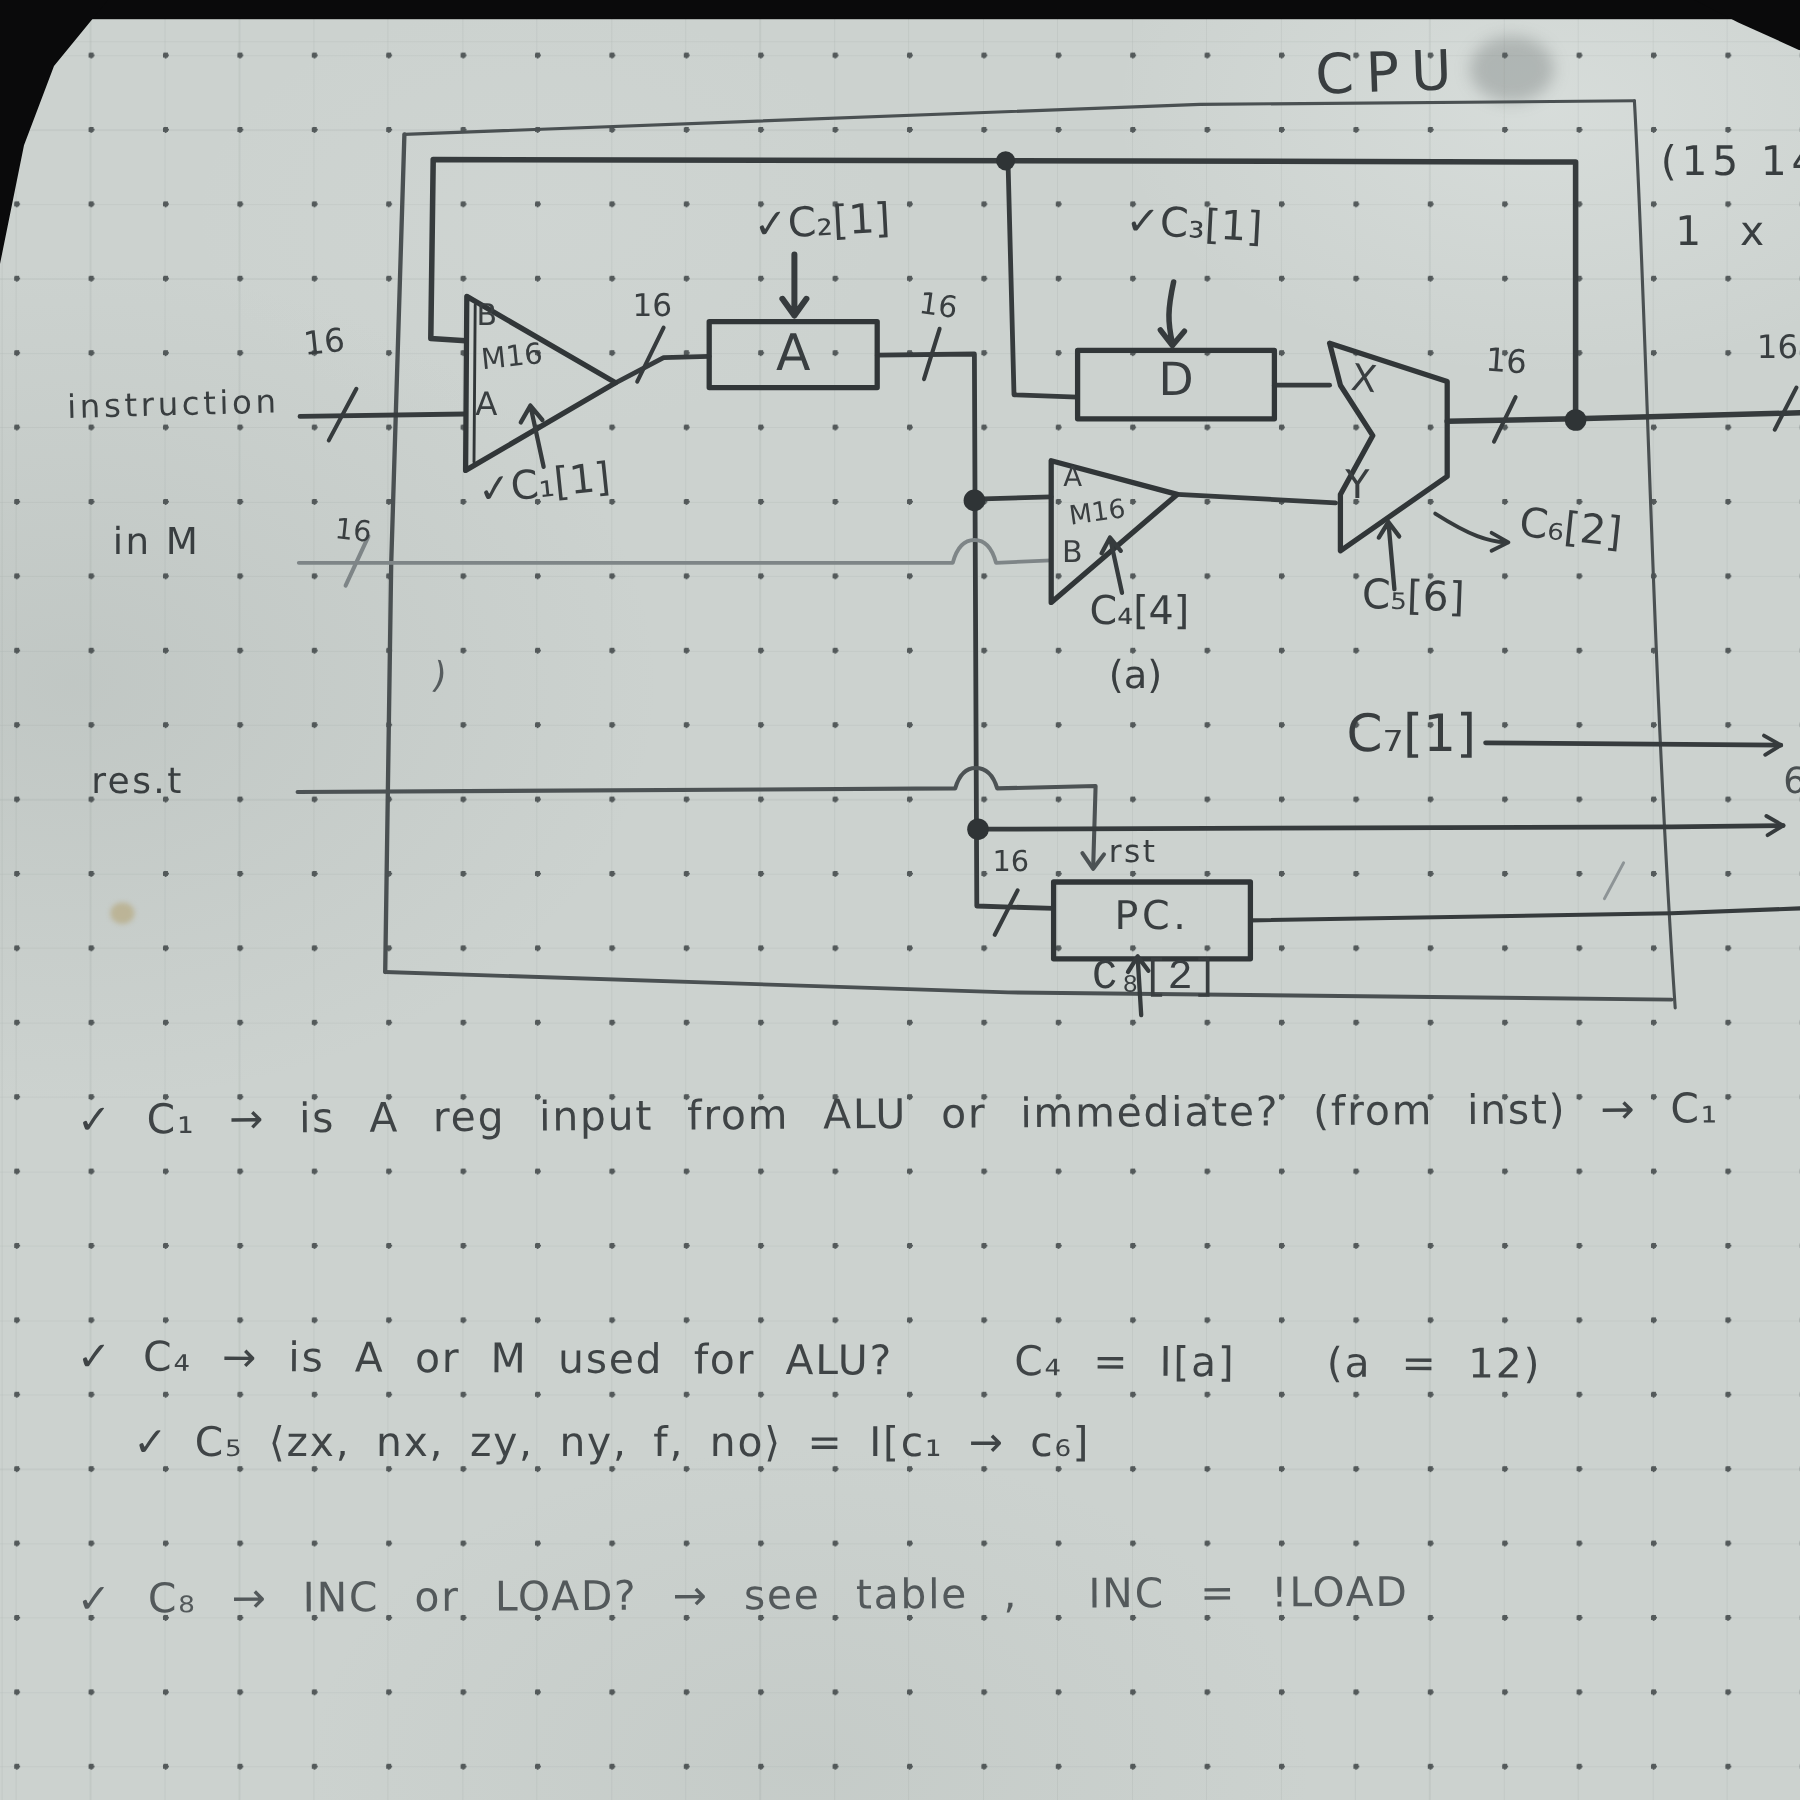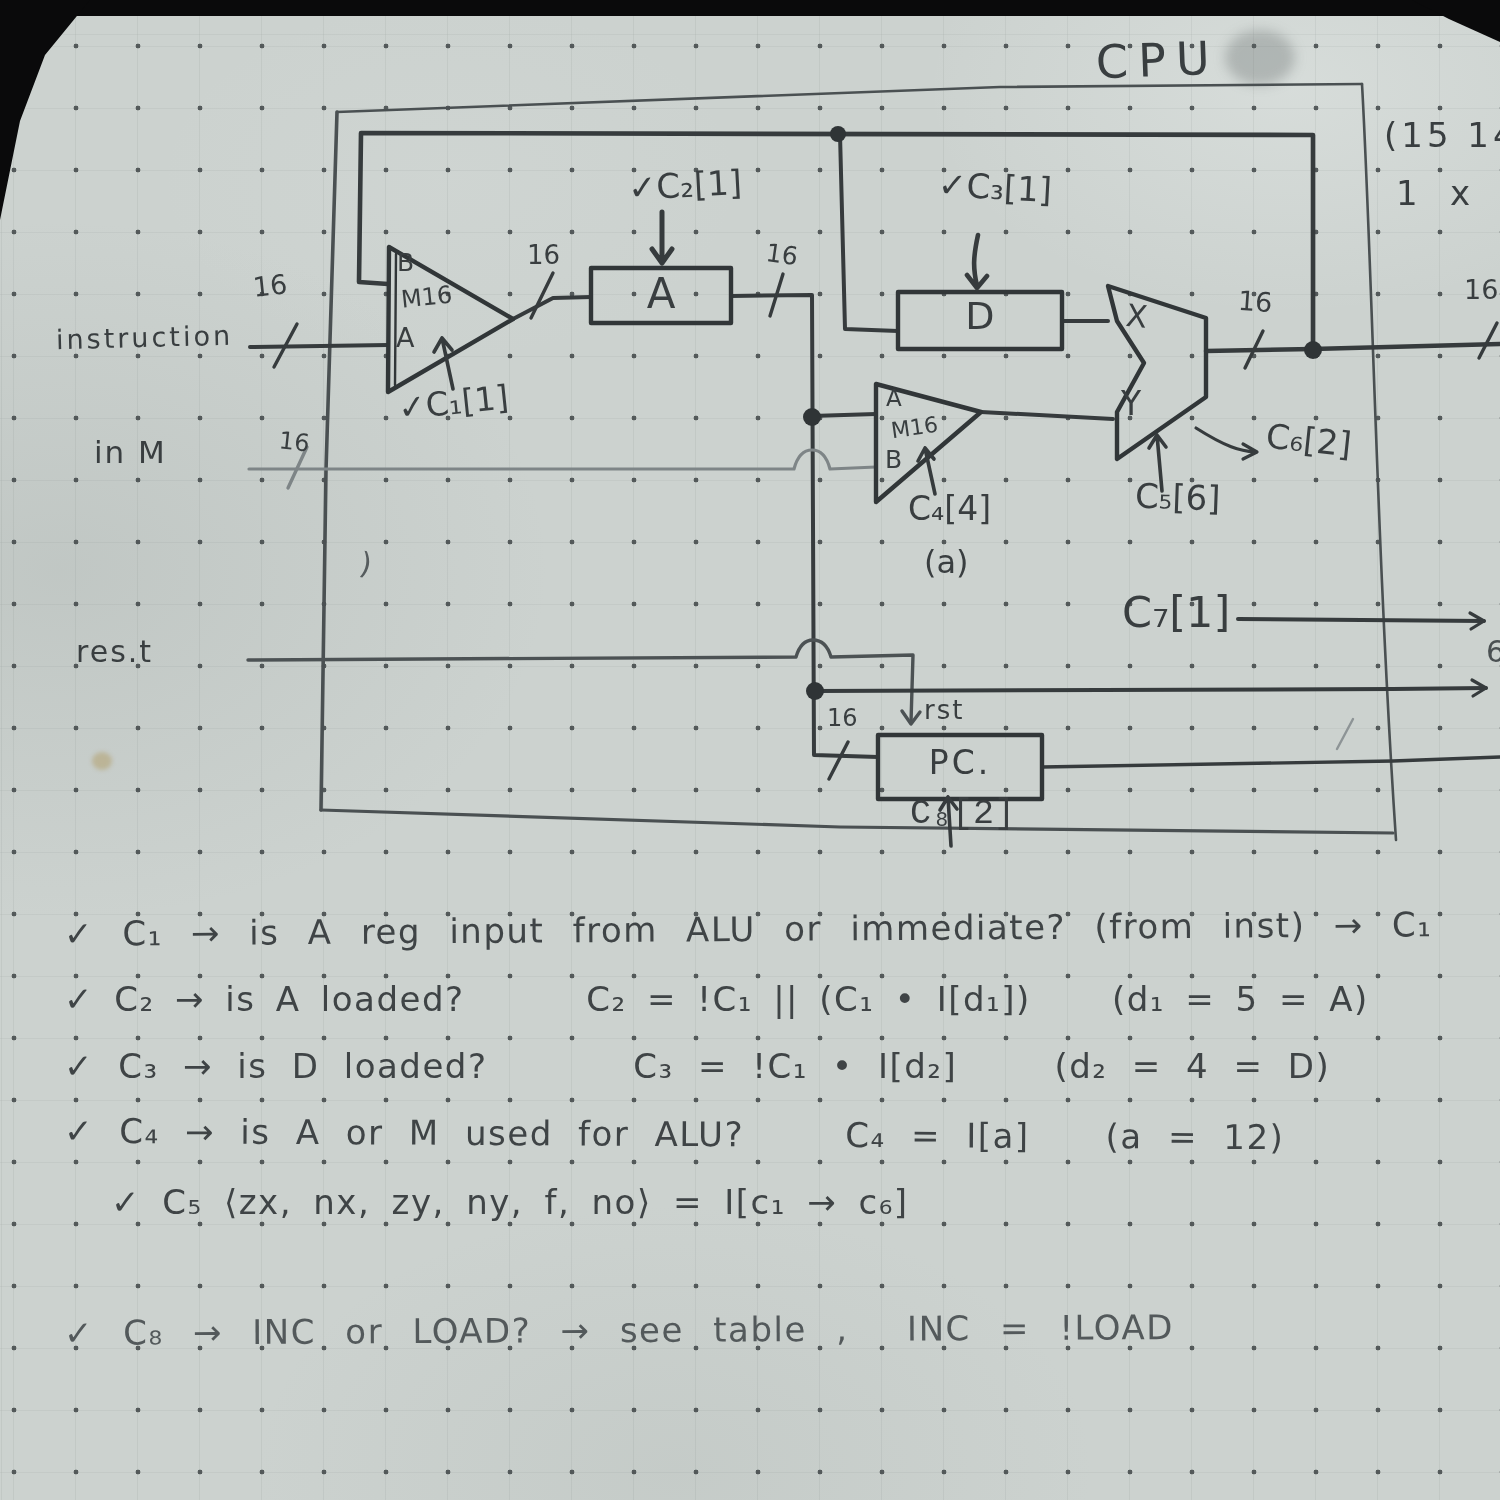--- a/index.html
+++ b/index.html
@@ -156,22 +156,20 @@
   <div class="hw" style="left:766px;top:242px;font-size:25px;transform:rotate(8deg);">16</div>
   <div class="hw" style="left:279px;top:430px;font-size:24px;transform:rotate(6deg);">16</div>
   <div class="hw" style="left:1238px;top:288px;font-size:27px;transform:rotate(4deg);">16</div>
   <div class="hw" style="left:1464px;top:276px;font-size:27px;">16</div>
   <div class="hw" style="left:827px;top:706px;font-size:24px;">16</div>
 
   <div class="hw" style="left:1486px;top:636px;font-size:30px;color:#4a5052;">6</div>
   <div class="hw" style="left:360px;top:548px;font-size:30px;color:#565c5e;transform:rotate(10deg);">)</div>
 
   <div class="hw note" style="top:912px;word-spacing:16px;transform:rotate(-.4deg);">✓ C₁ → is A reg input from ALU or immediate? (from inst) → C₁</div>
-  <div class="hw note" style="top:982px;word-spacing:8px;">✓ C₂ → is A loaded?      C₂ = !C₁ || (C₁ • I[d₁])    (d₁ = 5 = A)</div>
-  <div class="hw note" style="top:1049px;word-spacing:12px;">✓ C₃ → is D loaded?      C₃ = !C₁ • I[d₂]    (d₂ = 4 = D)</div>
   <div class="hw note" style="top:1117px;word-spacing:13px;transform:rotate(.3deg);">✓ C₄ → is A or M used for ALU?    C₄ = I[a]   (a = 12)</div>
   <div class="hw note" style="top:1185px;word-spacing:9px;margin-left:47px;">✓ C₅ ⟨zx, nx, zy, ny, f, no⟩ = I[c₁ → c₆]</div>
   <div class="hw note" style="top:1313px;word-spacing:17px;color:#53595b;transform:rotate(-.3deg);">✓ C₈ → INC or LOAD? → see table ,  INC = !LOAD</div>
 
   <div class="edge" style="left:0;top:0;width:1500px;height:16px;"></div>
   <div class="edge" style="left:0;top:0;width:100px;height:220px;clip-path:polygon(0 0,90% 0,45% 25%,20% 55%,0 100%);"></div>
   <div class="edge" style="left:1412px;top:0;width:88px;height:42px;clip-path:polygon(0 0,100% 0,100% 100%,42% 45%);"></div>
 </div>
 
 </body></html>

